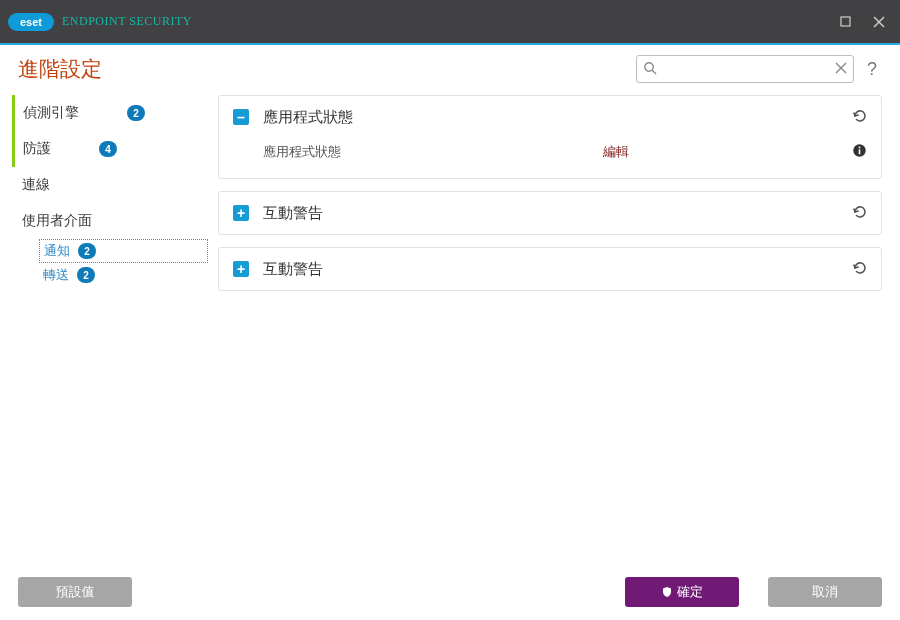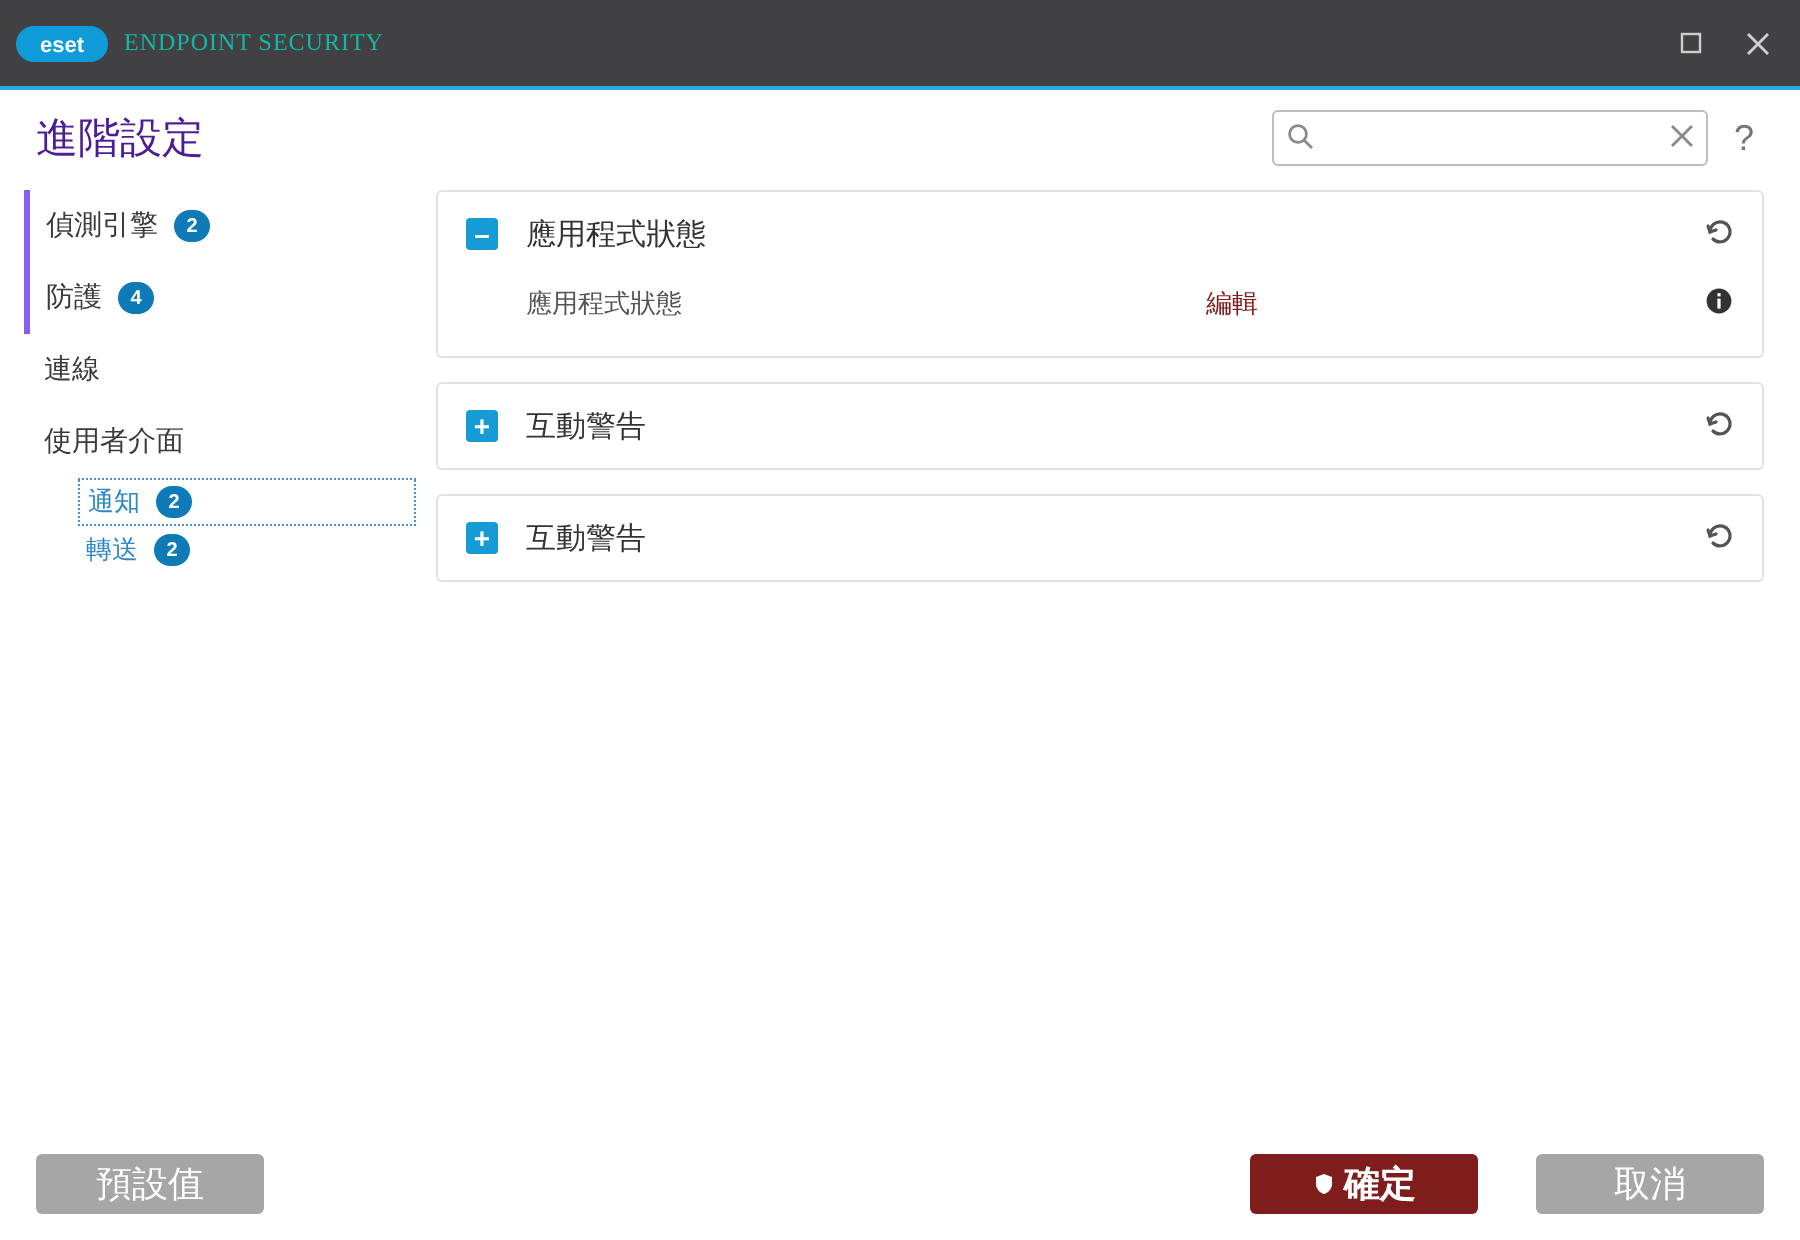--- a/index.html
+++ b/index.html
@@ -38,21 +38,21 @@
   
   .content {
     flex: 1;
     display: flex; flex-direction: column;
   }
 
   .header-row {
     display: flex; align-items: center;
     padding: 10px 18px 6px 18px;
   }
-  .page-title { font-size: 21px; color: #4c1d95; font-weight: 400; }
+  .page-title { font-size: 21px; color: #c2410c; font-weight: 400; }
   .header-spacer { flex: 1; }
   .search-box {
     width: 218px; height: 28px;
     border: 1px solid #bdbdbd; border-radius: 3px;
     display: flex; align-items: center;
     padding: 0 6px;
     color: #888;
   }
   .search-box input {
     flex: 1; border: none; outline: none; font-size: 13px;
@@ -75,23 +75,24 @@
   }
   .nav-item {
     display: flex; align-items: center;
     height: 36px;
     padding-left: 4px;
     color: #3b3b3b;
     font-size: 14px;
     cursor: pointer;
   }
   .nav-item.with-bar {
-    border-left: 3px solid #8b5cf6;
+    border-left: 3px solid #84cc16;
     padding-left: 8px;
     margin-left: -6px;
+    gap: 40px;
   }
   .nav-item .label { }
   .badge {
     display: inline-flex; align-items:center; justify-content:center;
     min-width: 18px; height: 16px;
     border-radius: 8px;
     background: #0e7bb8;
     color: #fff; font-size: 10px; font-weight: bold;
     margin-left: 8px;
     padding: 0 5px;
@@ -155,28 +156,28 @@
   .footer {
     height: 56px;
     display: flex; align-items: center;
     padding: 0 18px;
     gap: 10px;
   }
   .footer-spacer { flex:1; }
   .btn {
     height: 30px; min-width: 114px;
     border: none; border-radius: 3px;
-    font-size: 18px;
+    font-size: 13px;
     display:inline-flex; align-items:center; justify-content:center;
     cursor: pointer;
     color:#fff;
   }
   .btn-gray { background:#a6a6a6; }
   .btn-gray2 { background:#a6a6a6;margin-left:19px; }
-  .btn-primary { background:#7f1d1d;font-weight:bold; }
+  .btn-primary { background:#701a75; }
   .btn-primary .shield { margin-right:4px; display:inline-flex;}
 </style>
 </head>
 <body>
 
 <div class="titlebar">
   <span class="titlebar-logo">
     <svg width="46" height="18" viewBox="0 0 46 18">
       <rect x="0" y="0" width="46" height="18" rx="9" fill="#0e9bd8"></rect>
       <text x="23" y="13" text-anchor="middle" font-family="Arial" font-size="11" font-weight="bold" fill="#fff">eset</text>

